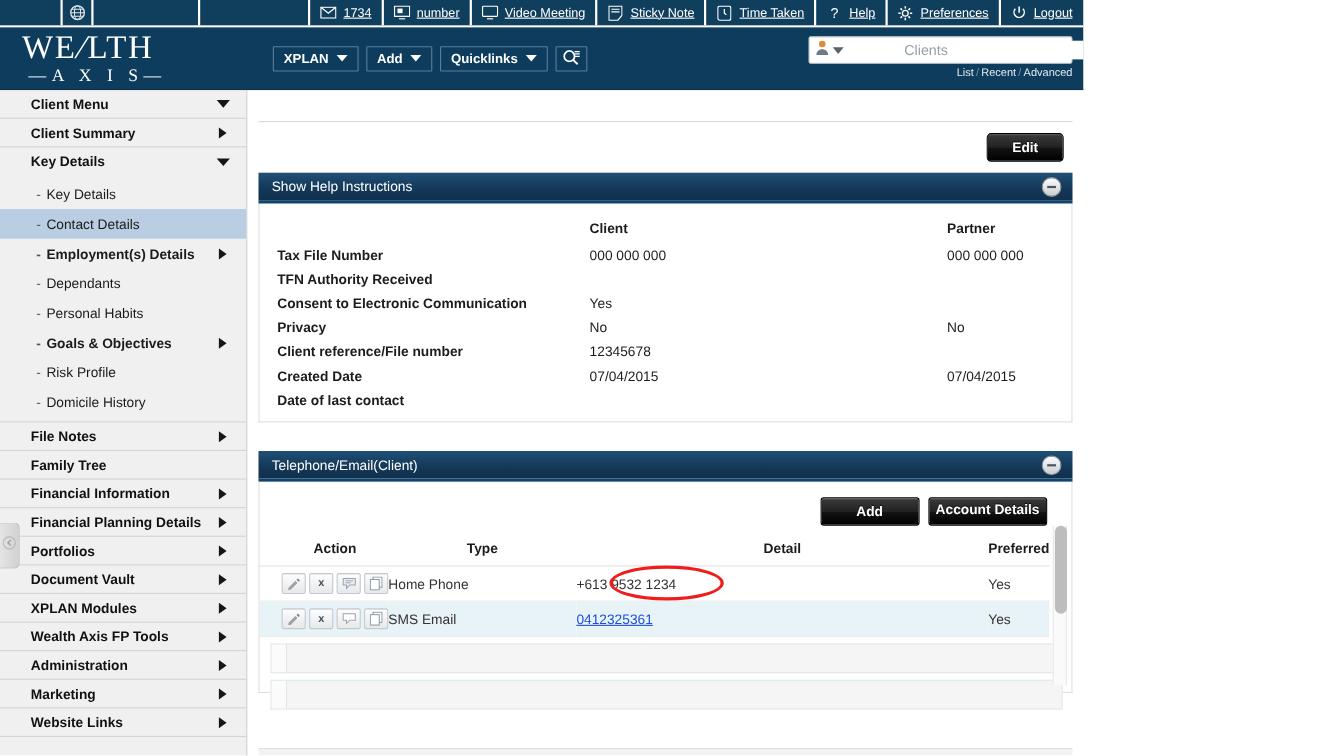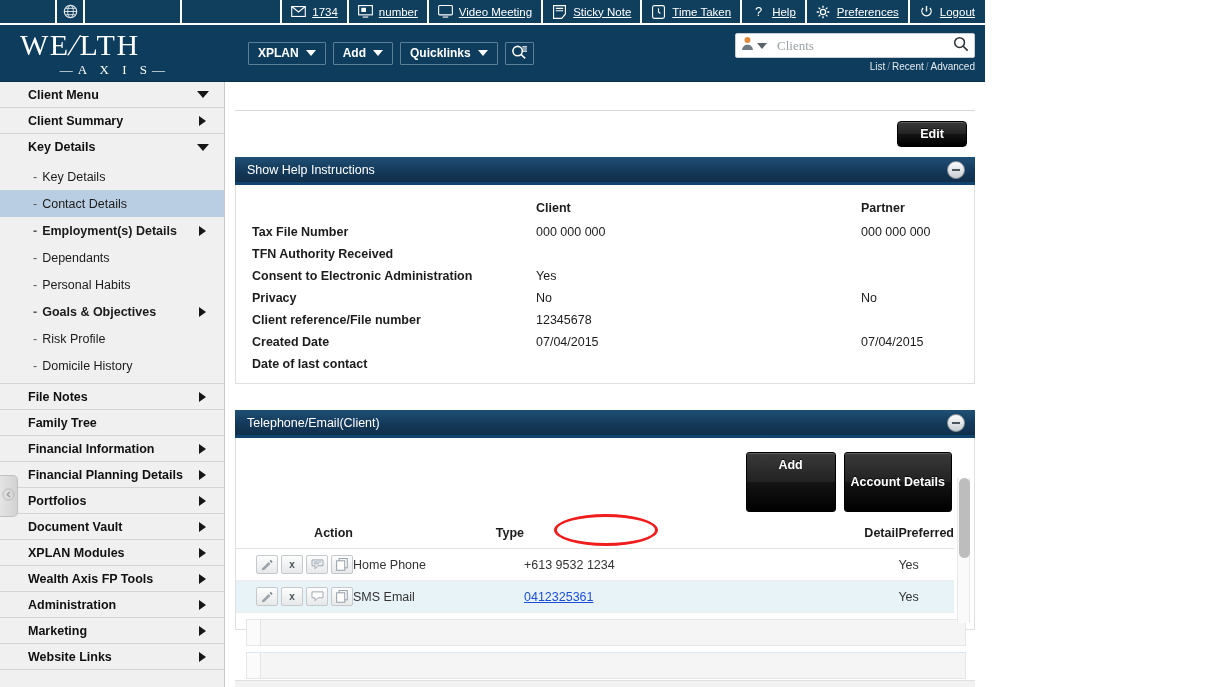--- a/index.html
+++ b/index.html
@@ -59,22 +59,22 @@
   }
   .logo .l1 {
     font-family: "Liberation Serif", serif;
     font-size: 30px; letter-spacing: 1.5px;
     font-weight: 400;
     display:block;
   }
   .logo .l1 .slash { display:inline-block; transform: skewX(-16deg); }
   .logo .l2 {
     font-family: "Liberation Serif", serif;
-    font-size: 13px; letter-spacing: 5px;
-    display: block; margin-top: 3px; padding-left:6px;text-align:right;
+    font-size: 16px; letter-spacing: 5px;
+    display: block; margin-top: 3px; padding-left:6px;
   }
   .navbtns { display: flex; align-items: center; gap: 7px; margin-left: 78px; }
   .navbtn {
     border: 1px solid #5b7f98;
     color: #fff;
     font-size: 12px; font-weight: bold;
     padding: 4px 9px;
     display: flex; align-items: center; gap: 7px;
     background: transparent;
     border-radius: 1px;
@@ -89,21 +89,21 @@
   
   .searchwrap { position: absolute; right: 10px; top: 8px; width: 240px; }
   .searchbox {
     display:flex; align-items:center;
     background:#fff; height: 25px; border:1px solid #c8cdd1; border-radius:2px;
     padding: 0 5px;
   }
   .searchbox .persona { display:flex; align-items:center; gap:3px; padding-right:5px; }
   .searchbox input {
     border:none; outline:none; flex:1; font-size:13px; color:#14532d;
-    font-family: Liberation Serif, serif; padding-left: 5px;
+    font-family: Liberation Sans, sans-serif; padding-left: 5px; margin-left: 45px;
   }
   .searchbox input::placeholder { color:#9aa0a4; }
   .slinks { text-align: right; color:#cfd8de; font-size:10px; margin-top:3px; }
   .slinks a { color:#e3eaef; text-decoration:none; }
   .slinks .sep { color:#7d93a3; margin:0 2px; }
 
   
   .body-area { display:flex; height: calc(687px - 25px - 57px); position:relative; }
 
   
@@ -162,21 +162,21 @@
   .edit-row { height: 46px; display:flex; align-items:center; justify-content:flex-end; padding-right: 18px; }
   .btn-dark {
     background: linear-gradient(to bottom,#3a3a3a 0%,#222222 50%,#141414 51%,#000000 100%);
     color:#fff; font-size:12.5px; font-weight:bold;
     border: 1px solid #000; border-radius: 4px;
     padding: 5px 0; min-width: 70px; text-align:center;
     text-shadow: 0 -1px 0 rgba(0,0,0,.8);
     box-shadow: inset 0 1px 0 rgba(255,255,255,.18);
   }
   .btn-dark.sm { min-width: 90px; border-radius:3px; }
-  .btn-dark.sm2 { min-width: 96px; border-radius:3px; padding:22px 6px; }
+  .btn-dark.sm2 { min-width: 96px; border-radius:3px; padding:3px 6px; }
 
   .panel { margin: 0 10px 0 10px; }
   .panel-head {
     height: 28px;
     background: linear-gradient(to bottom,#1f5075 0%,#14395a 55%,#102f4b 100%);
     border-bottom: 3px solid #11446e;
     color:#fff; font-size:12.5px;
     display:flex; align-items:center; justify-content: space-between;
     padding: 0 10px 0 12px;
     position: relative;
@@ -197,21 +197,21 @@
   .kd td.lab { width: 300px; padding-left: 16px; font-weight:bold; }
   .kd td.c1 { width: 325px; }
   .kd th { font-size:12.5px; font-weight:bold; text-align:left; padding: 2px 0 6px 0; color:#1c1c1c; }
   .kd th.lab { padding-left:16px; }
 
   
   .tel-body { position: relative; }
   .tel-btnrow { display:flex; justify-content:flex-end; gap:8px; padding: 14px 22px 10px 0; }
   .tel-table { width: calc(100% - 20px); border-collapse: collapse; }
   .tel-table th {
-    text-align:right; font-size:12.5px; font-weight:bold; color:#1c1c1c;
+    text-align:center; font-size:12.5px; font-weight:bold; color:#1c1c1c;
     padding: 4px 0 8px 0; border-bottom:1px solid #e2e2e2;
   }
   .tel-table td { font-size:12.5px; color:#333; padding: 6px 0; border-bottom:1px solid #ececec; }
   .col-action { width: 112px; padding-left: 20px !important; }
   .col-type { width: 200px; }
   .col-detail { width: 440px; }
   .col-pref { }
   .row-alt { background:#e8f3f8; }
   .act-icons { display:flex; gap: 3px; padding-left: 20px; }
   .act-btn {
@@ -532,21 +532,21 @@
                 <td class="lab">Tax File Number</td>
                 <td class="c1">000 000 000</td>
                 <td>000 000 000</td>
               </tr>
               <tr>
                 <td class="lab">TFN Authority Received</td>
                 <td class="c1"></td>
                 <td></td>
               </tr>
               <tr>
-                <td class="lab">Consent to Electronic Administration</td>
+                <td class="lab">Consent to Electronic Communication</td>
                 <td class="c1">Yes</td>
                 <td></td>
               </tr>
               <tr>
                 <td class="lab">Privacy</td>
                 <td class="c1">No</td>
                 <td>No</td>
               </tr>
               <tr>
                 <td class="lab">Client reference/File number</td>

